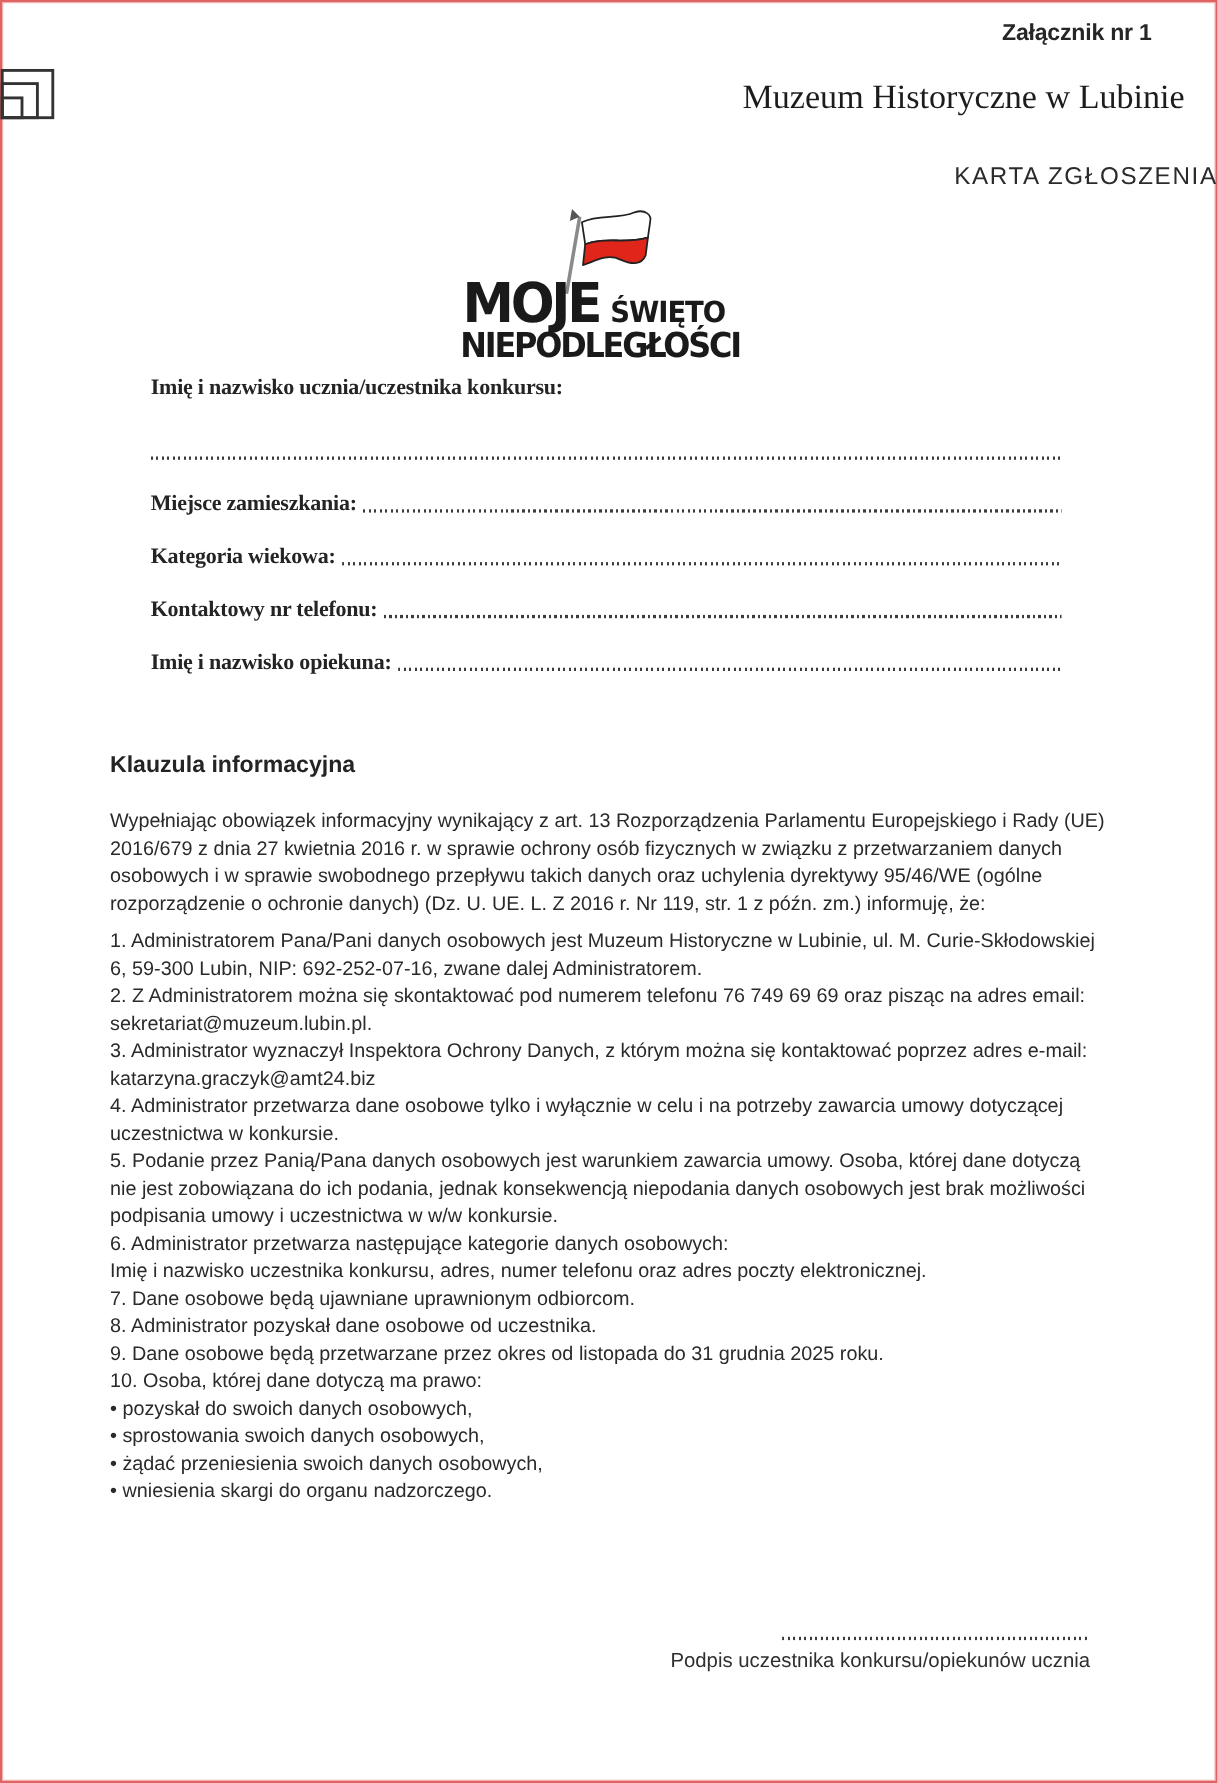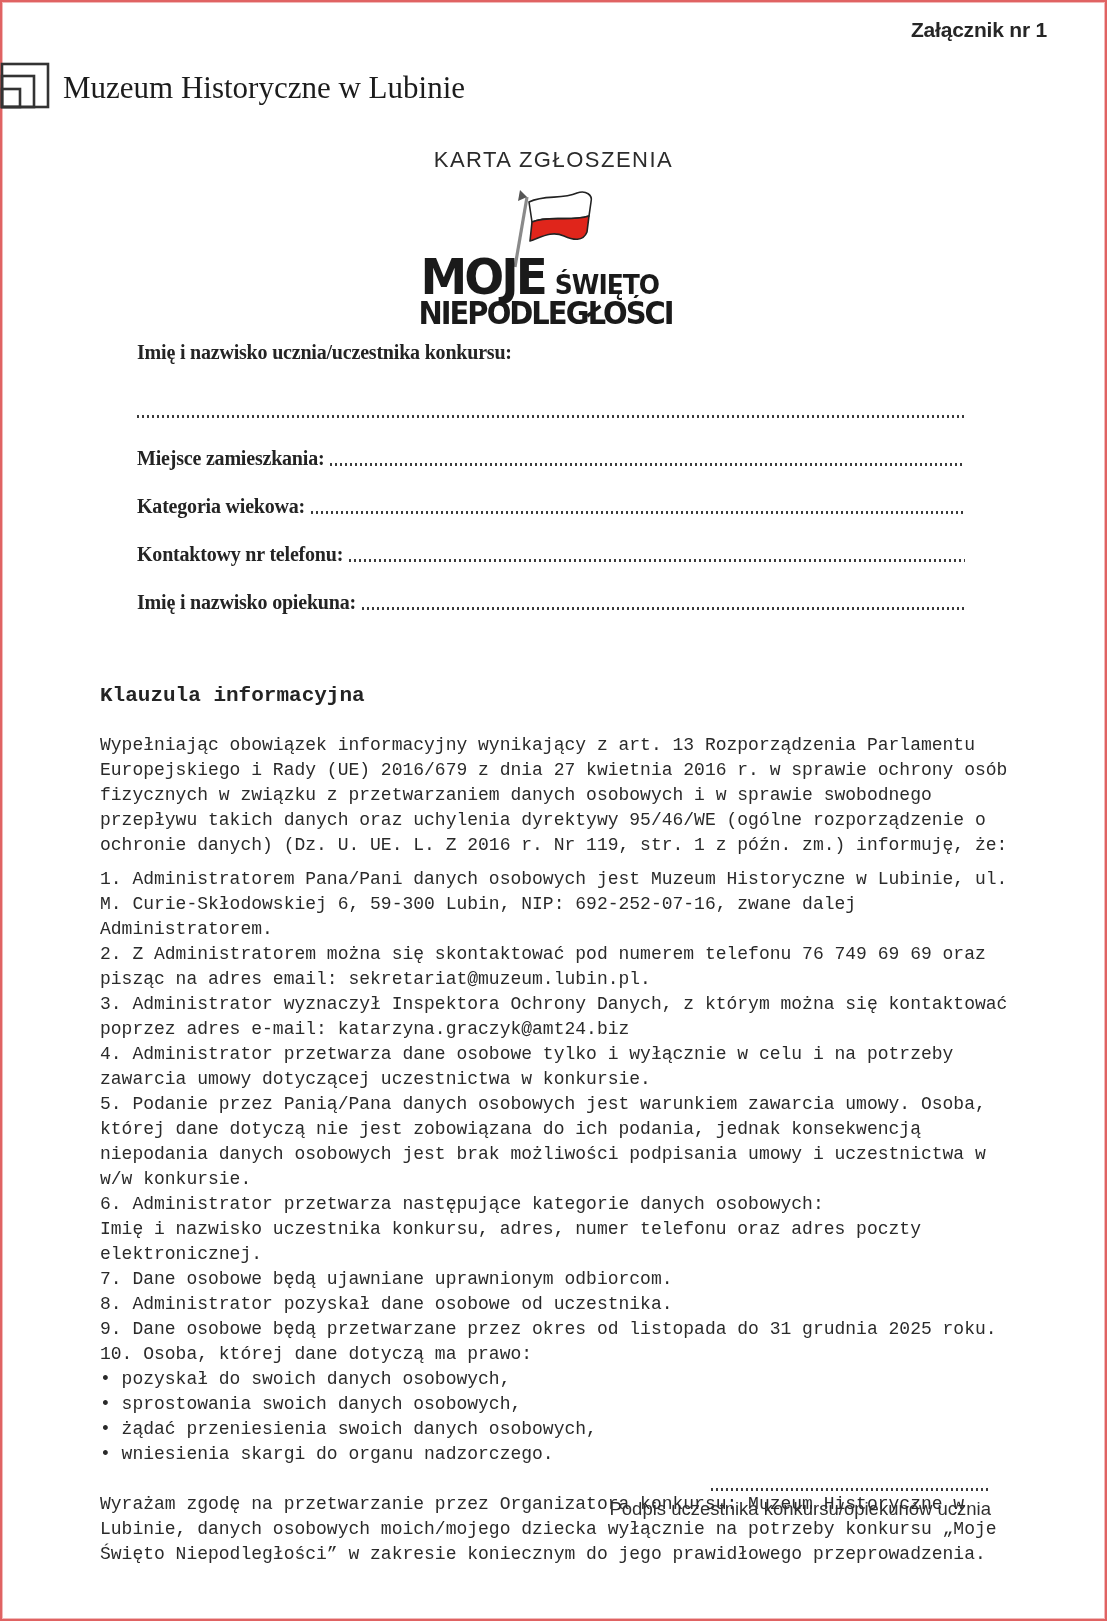--- a/index.html
+++ b/index.html
@@ -16,29 +16,29 @@
     box-sizing:border-box;
     pointer-events:none;
   }
   
   .attachment {
     position:absolute; top:18px; right:60px;
     font-size:21px; font-weight:700; color:#262626; letter-spacing:-0.2px;
   }
   .org-row {
     position:absolute; top:62px; left:0; right:30px;
-    display:flex; justify-content:flex-start; align-items:center; gap:13px;
+    display:flex; justify-content:space-between; align-items:center; gap:13px;
   }
   .org-name {
     font-family:"Liberation Serif", serif;
     font-size:31px; color:#1c1c1c;
   }
   .form-title {
     position:absolute; top:147px; left:0; right:0;
-    text-align:center; font-size:22px; letter-spacing:1.5px; color:#2b2b2b;
+    text-align:right; font-size:22px; letter-spacing:1.5px; color:#2b2b2b;
   }
   
   .msn-wrap {
     position:absolute; top:191px; left:50%; transform:translateX(-50%);
     width:270px; height:152px;text-align:right;
   }
   .flag-svg { position:absolute; top:-2px; left:66px; }
   .msn-line1 {
     position:absolute; top:56px; left:2px;
     display:flex; align-items:baseline;
@@ -60,21 +60,21 @@
   .flabel {
     font-weight:700; font-size:20px; color:#242424;
     white-space:nowrap; letter-spacing:-0.2px;
   }
   .dots {
     flex:1; height:3px; margin-bottom:4px; margin-left:6px;
     background-image:repeating-linear-gradient(90deg,#3c3c3c 0 2px, transparent 2px 5px);
   }
   .dots.full { margin-left:0; }
   
-  .clause { position:absolute; top:684px; left:100px; right:97px;font-family:Liberation Mono, monospace; }
+  .clause { position:absolute; top:684px; left:100px; right:97px; }
   .clause-heading { font-size:21px; font-weight:700; color:#242424; margin:0 0 26px 0; }
   .clause p { font-size:18px; line-height:25px; margin:0; color:#2a2a2a; }
   .clause .intro { margin-bottom:9px; }
   .clause .consent { margin-top:25px; }
   
   .signature { position:absolute; top:1488px; right:116px; text-align:right; }
   .sig-dots {
     width:278px; height:3px; margin-left:auto; margin-right:2px;
     background-image:repeating-linear-gradient(90deg,#3c3c3c 0 2px, transparent 2px 5px);
   }
@@ -153,19 +153,18 @@
   <p>6. Administrator przetwarza następujące kategorie danych osobowych:</p>
   <p>Imię i nazwisko uczestnika konkursu, adres, numer telefonu oraz adres poczty elektronicznej.</p>
   <p>7. Dane osobowe będą ujawniane uprawnionym odbiorcom.</p>
   <p>8. Administrator pozyskał dane osobowe od uczestnika.</p>
   <p>9. Dane osobowe będą przetwarzane przez okres od listopada do 31 grudnia  2025 roku.</p>
   <p>10. Osoba, której dane dotyczą ma prawo:</p>
   <p>• pozyskał do swoich danych osobowych,</p>
   <p>• sprostowania swoich danych osobowych,</p>
   <p>• żądać przeniesienia swoich danych osobowych,</p>
   <p>• wniesienia skargi do organu nadzorczego.</p>
-  <p class="consent">Wyrażam zgodę na przetwarzanie przez Organizatora konkursu: Muzeum Historyczne w Lubinie, danych osobowych moich/mojego dziecka wyłącznie na potrzeby konkursu „Moje Święto Niepodległości” w zakresie koniecznym do jego prawidłowego przeprowadzenia.</p>
 </div>
 
 <div class="signature">
   <div class="sig-dots"></div>
   <div class="sig-label">Podpis uczestnika konkursu/opiekunów ucznia</div>
 </div>
 
 </body></html>

